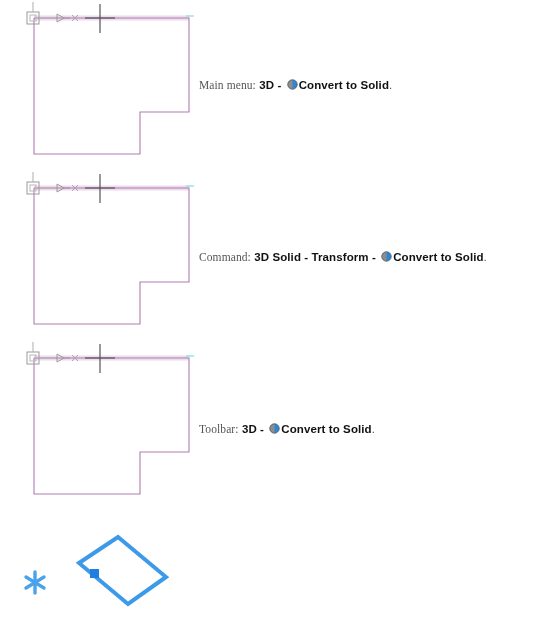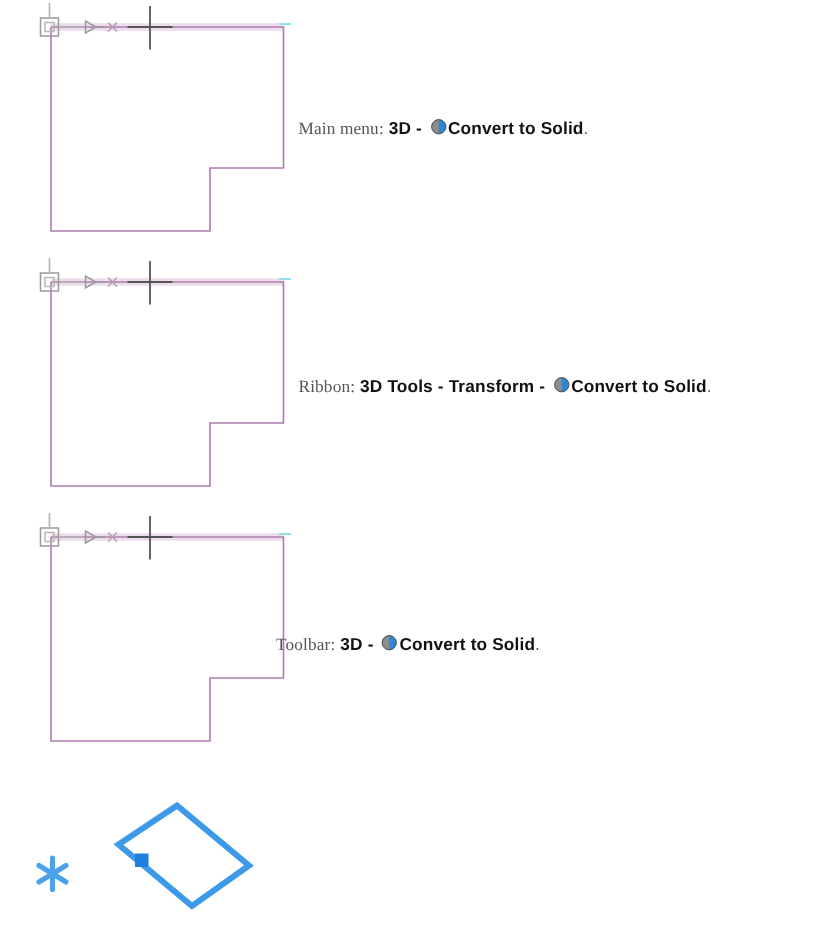--- a/index.html
+++ b/index.html
@@ -54,21 +54,21 @@
     font-weight: bold;
     color: #111111;
     text-align: center;
   }
   .label .dot {
     font-weight: normal;
     color: #555555;
   }
   .label-1 { left: 199px; top: 79px; }
   .label-2 { left: 199px; top: 251px; }
-  .label-3 { left: 184px; top: 423px; }
+  .label-3 { left: 199px; top: 423px; }
   .label-4 { left: 183px; top: 565px; }
 
   .sphere-icon {
     display: inline-block;
     width: 11px;
     height: 11px;
     vertical-align: -1px;
     margin: 0 1px 0 2px;
   }
 
@@ -173,21 +173,21 @@
 
   <div class="label label-1">
     <span class="prefix">Main menu:</span><span>&nbsp;</span><span class="cmd">3D - </span><svg class="sphere-icon" viewBox="0 0 12 12">
         <circle cx="6" cy="6" r="5.2" fill="#2f86d4"></circle>
         <path d="M6,0.8 A5.2,5.2 0 0 0 6,11.2 Z" fill="#8d8d8d"></path>
         <circle cx="6" cy="6" r="5.2" fill="none" stroke="#4a4a4a" stroke-width="0.7"></circle>
       </svg><span class="cmd">Convert to Solid</span><span class="dot">.</span>
   </div>
 
   <div class="label label-2">
-    <span class="prefix">Ribbon:</span><span>&nbsp;</span><span class="cmd">3D Tools - Transform - </span><svg class="sphere-icon" viewBox="0 0 12 12">
+    <span class="prefix">Command:</span><span>&nbsp;</span><span class="cmd">3D Solid - Transform - </span><svg class="sphere-icon" viewBox="0 0 12 12">
         <circle cx="6" cy="6" r="5.2" fill="#2f86d4"></circle>
         <path d="M6,0.8 A5.2,5.2 0 0 0 6,11.2 Z" fill="#8d8d8d"></path>
         <circle cx="6" cy="6" r="5.2" fill="none" stroke="#4a4a4a" stroke-width="0.7"></circle>
       </svg><span class="cmd">Convert to Solid</span><span class="dot">.</span>
   </div>
 
   <div class="label label-3">
     <span class="prefix">Toolbar:</span><span>&nbsp;</span><span class="cmd">3D - </span><svg class="sphere-icon" viewBox="0 0 12 12">
         <circle cx="6" cy="6" r="5.2" fill="#2f86d4"></circle>
         <path d="M6,0.8 A5.2,5.2 0 0 0 6,11.2 Z" fill="#8d8d8d"></path>

